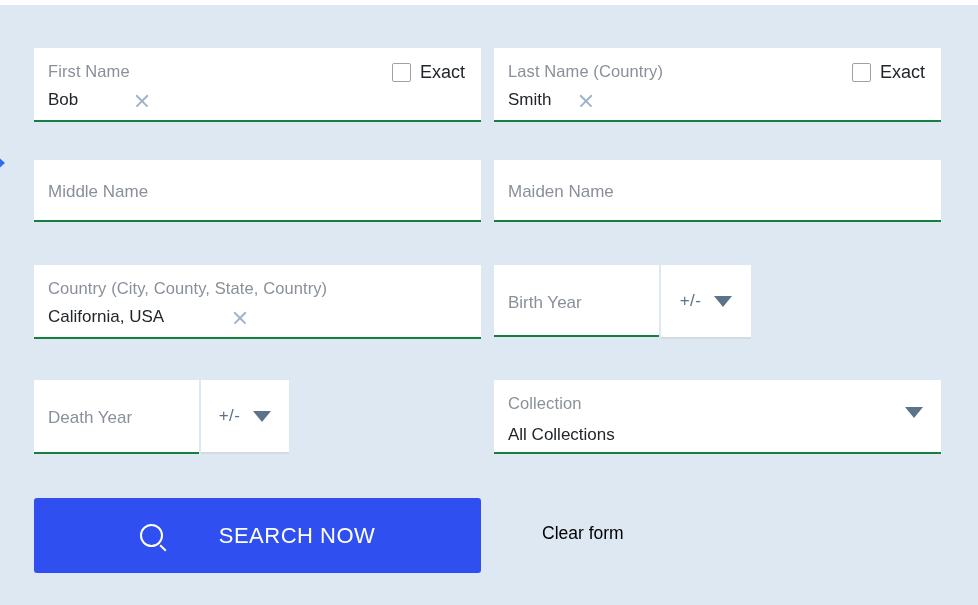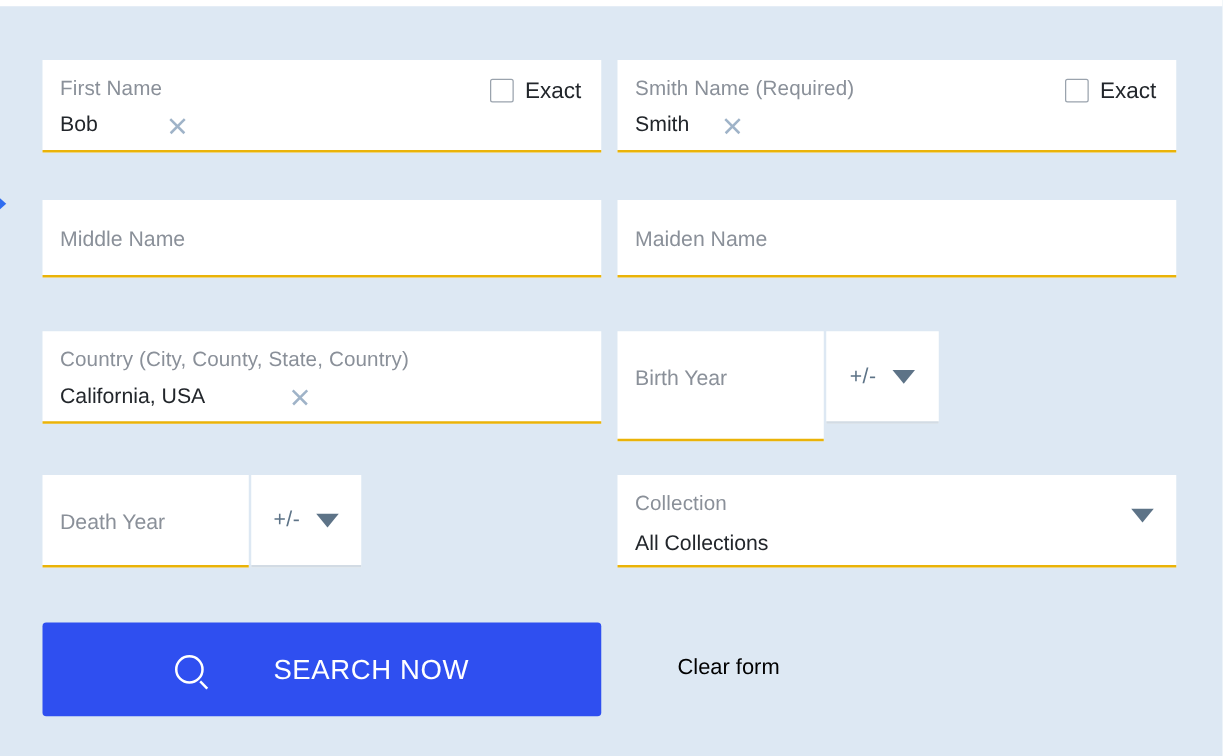--- a/index.html
+++ b/index.html
@@ -45,21 +45,21 @@
     left: 0;
     top: 5px;
     width: 978px;
   }
 
   
   .field {
     position: absolute;
     background: #ffffff;
     box-sizing: border-box;
-    border-bottom: 2px solid #eab308;
+    border-bottom: 2px solid #15803d;
   }
   .field-label {
     position: absolute;
     left: 14px;
     color: #8a9099;
     font-size: 16.5px;
     letter-spacing: .1px;
     white-space: nowrap;
   }
   .field-value {
@@ -223,21 +223,21 @@
       <span class="field-label" style="top:14px;">First Name</span>
       <span class="field-value" style="top:42px;">Bob</span>
       <span class="clear-x" style="left:100px; top:45px;"></span>
       <span class="exact-group" style="left:358px; top:14px;">
         <span class="checkbox"></span>
         <span class="exact-label">Exact</span>
       </span>
     </div>
 
     <div class="field" style="left:494px; top:43px; width:447px; height:74px;">
-      <span class="field-label" style="top:14px;">Smith Name (Required)</span>
+      <span class="field-label" style="top:14px;">Last Name (Country)</span>
       <span class="field-value" style="top:42px;">Smith</span>
       <span class="clear-x" style="left:84px; top:45px;"></span>
       <span class="exact-group" style="left:358px; top:14px;">
         <span class="checkbox"></span>
         <span class="exact-label">Exact</span>
       </span>
     </div>
 
     <div class="field" style="left:34px; top:155px; width:447px; height:62px;">
       <span class="field-placeholder" style="top:22px;">Middle Name</span>
@@ -246,21 +246,21 @@
     <div class="field" style="left:494px; top:155px; width:447px; height:62px;">
       <span class="field-placeholder" style="top:22px;">Maiden Name</span>
     </div>
 
     <div class="field" style="left:34px; top:260px; width:447px; height:74px;">
       <span class="field-label" style="top:14px;">Country (City, County, State, Country)</span>
       <span class="field-value" style="top:42px;">California, USA</span>
       <span class="clear-x" style="left:198px; top:45px;"></span>
     </div>
 
-    <div class="field" style="left:494px; top:260px; width:165px; height:88px;">
+    <div class="field" style="left:494px; top:260px; width:165px; height:72px;">
       <span class="field-placeholder" style="top:28px;">Birth Year</span>
     </div>
 
     <div class="pm-panel" style="left:661px; top:260px; width:90px; height:74px;">
       <span class="pm-text">+/-</span>
       <span class="caret"></span>
     </div>
 
     <div class="field" style="left:34px; top:375px; width:165px; height:74px;">
       <span class="field-placeholder" style="top:28px;">Death Year</span>

